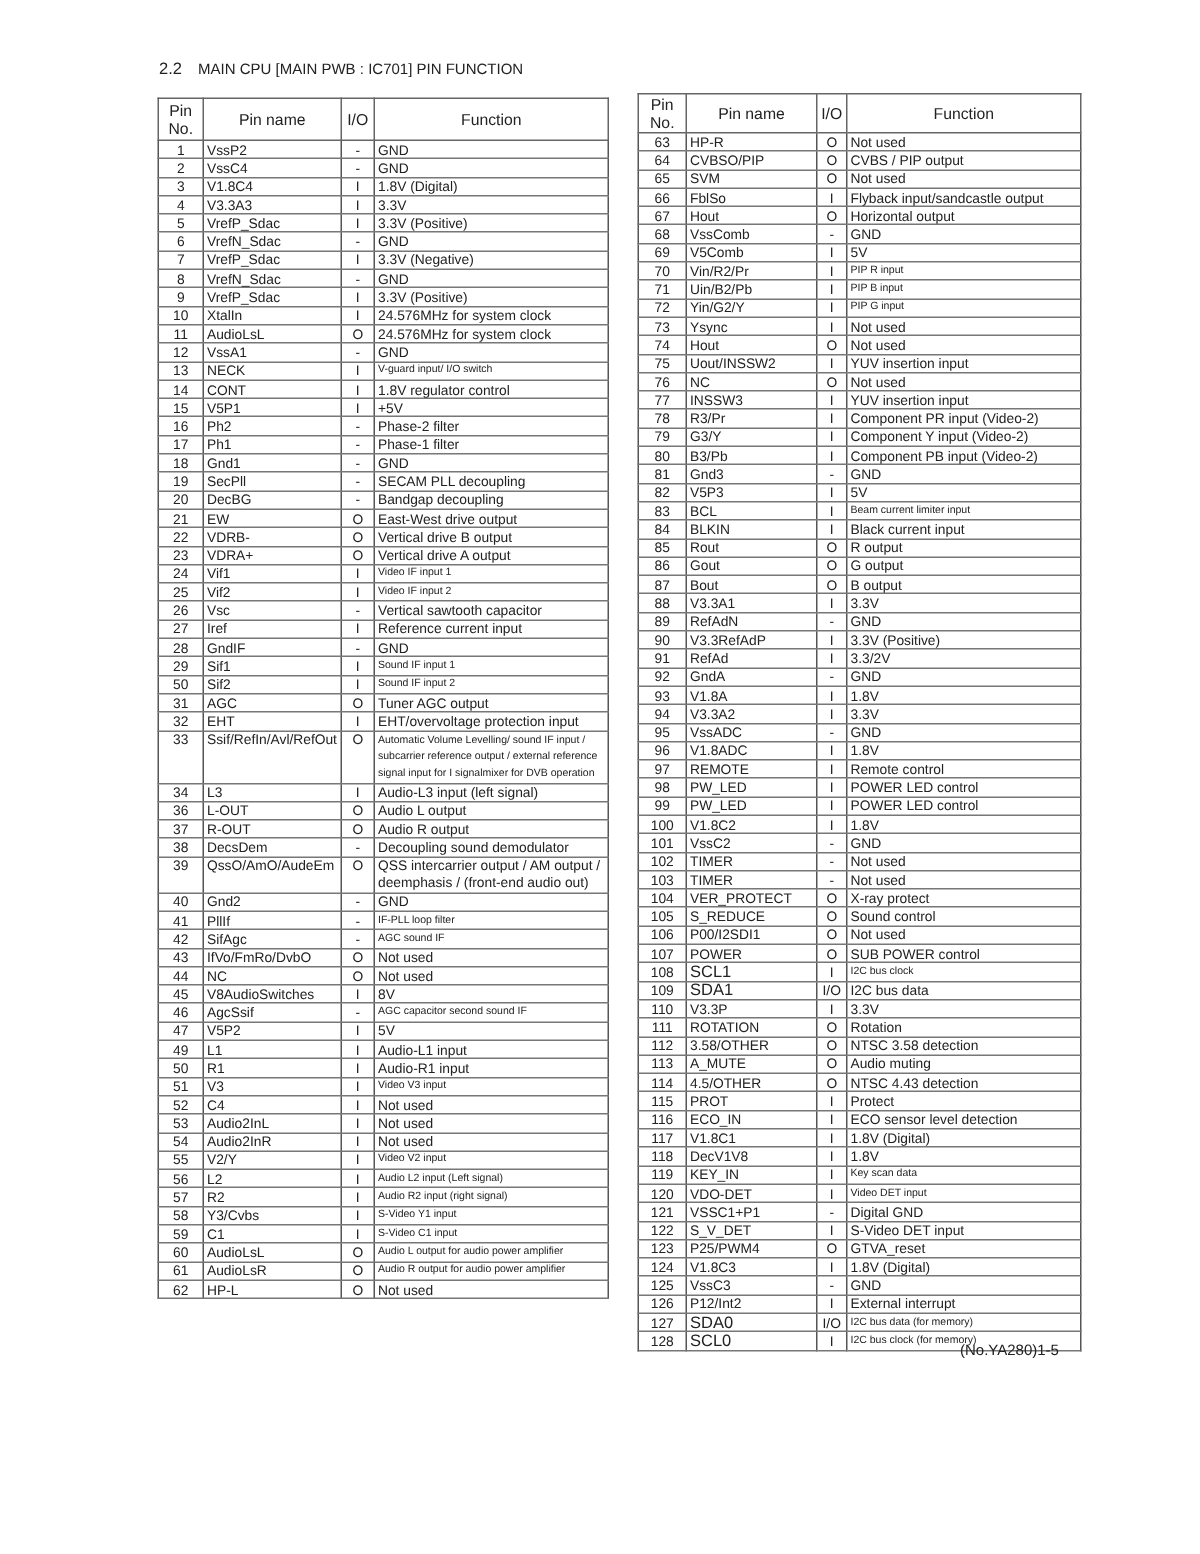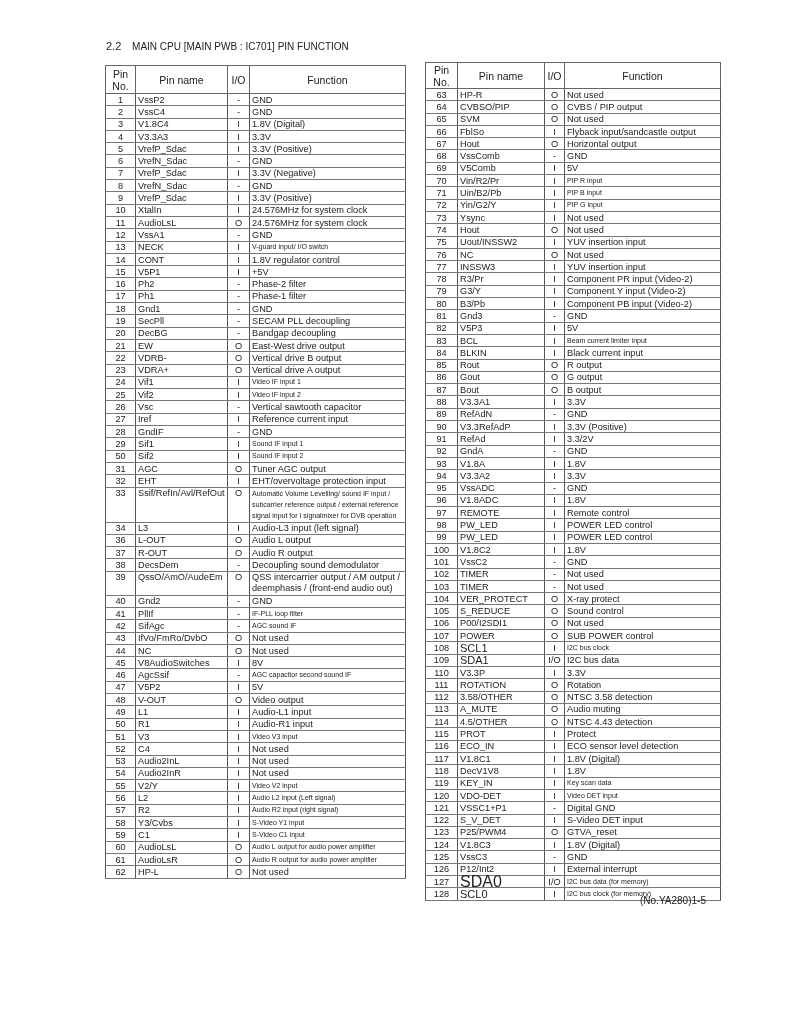--- a/index.html
+++ b/index.html
@@ -313,26 +313,20 @@
         <td class="io">-</td>
         <td class="fn small">AGC capacitor second sound IF</td>
       </tr>
       <tr>
         <td class="no">47</td>
         <td class="name">V5P2</td>
         <td class="io">I</td>
         <td class="fn">5V</td>
       </tr>
       <tr>
-        <td class="no">48</td>
-        <td class="name">V-OUT</td>
-        <td class="io">O</td>
-        <td class="fn">Video output</td>
-      </tr>
-      <tr>
         <td class="no">49</td>
         <td class="name">L1</td>
         <td class="io">I</td>
         <td class="fn">Audio-L1 input</td>
       </tr>
       <tr>
         <td class="no">50</td>
         <td class="name">R1</td>
         <td class="io">I</td>
         <td class="fn">Audio-R1 input</td>
@@ -807,21 +801,21 @@
         <td class="fn">GND</td>
       </tr>
       <tr>
         <td class="no">126</td>
         <td class="name">P12/Int2</td>
         <td class="io">I</td>
         <td class="fn">External interrupt</td>
       </tr>
       <tr>
         <td class="no">127</td>
-        <td class="name" style="font-size: 16px;">SDA0</td>
+        <td class="name" style="font-size: 11px;">SDA0</td>
         <td class="io">I/O</td>
         <td class="fn small">I2C bus data (for memory)</td>
       </tr>
       <tr>
         <td class="no">128</td>
         <td class="name" style="font-size: 11px;">SCL0</td>
         <td class="io">I</td>
         <td class="fn small">I2C bus clock (for memory)</td>
       </tr>
     </tbody>

